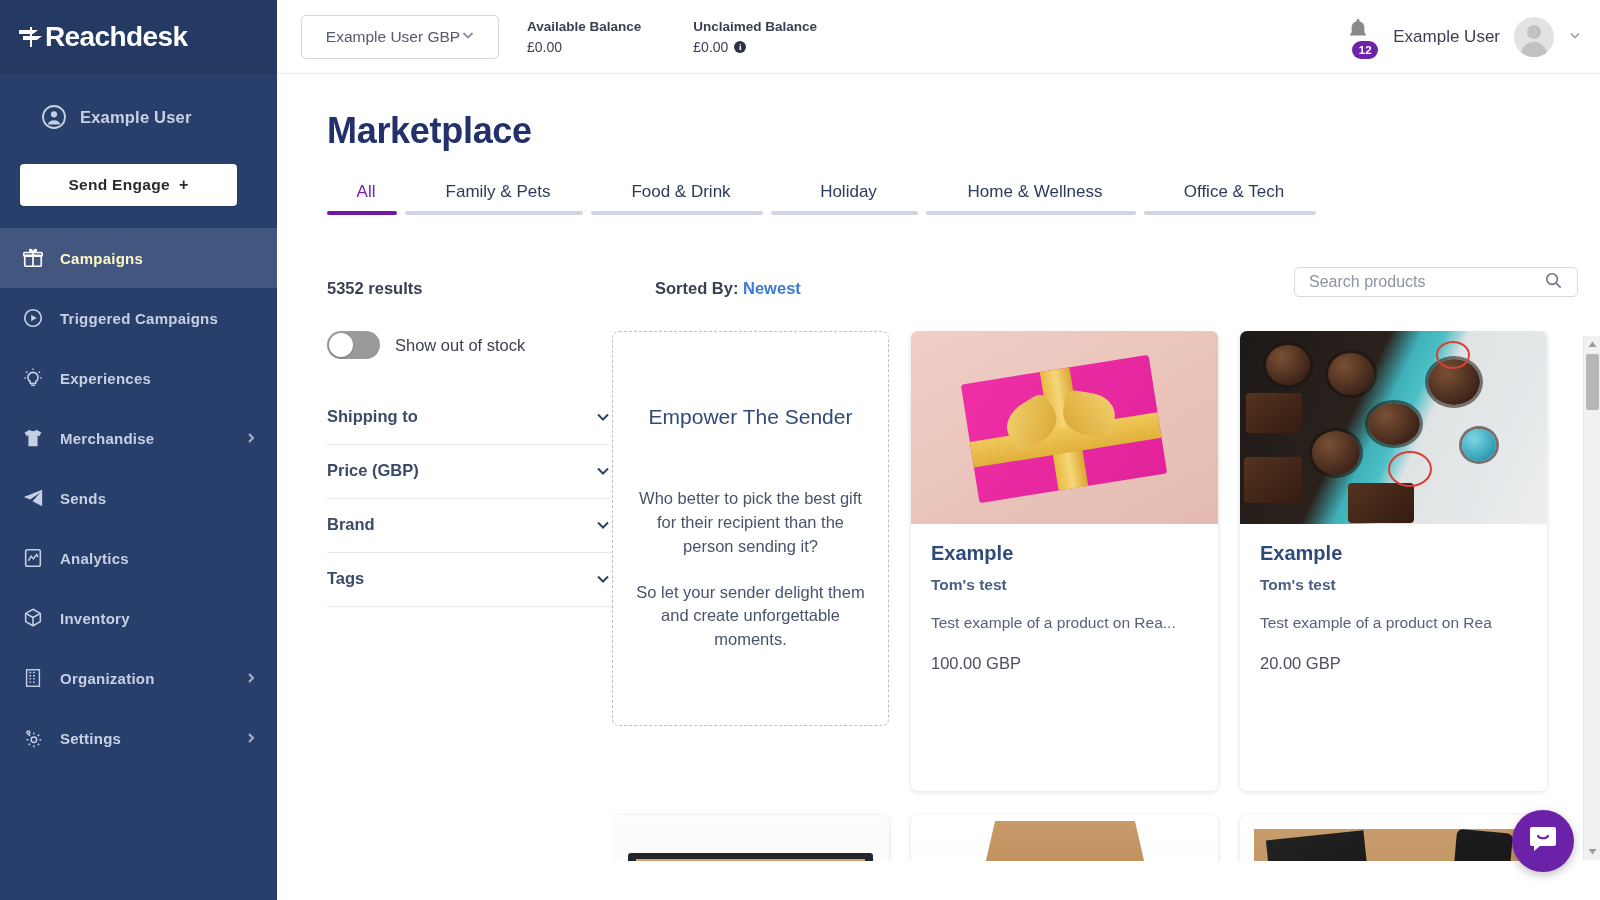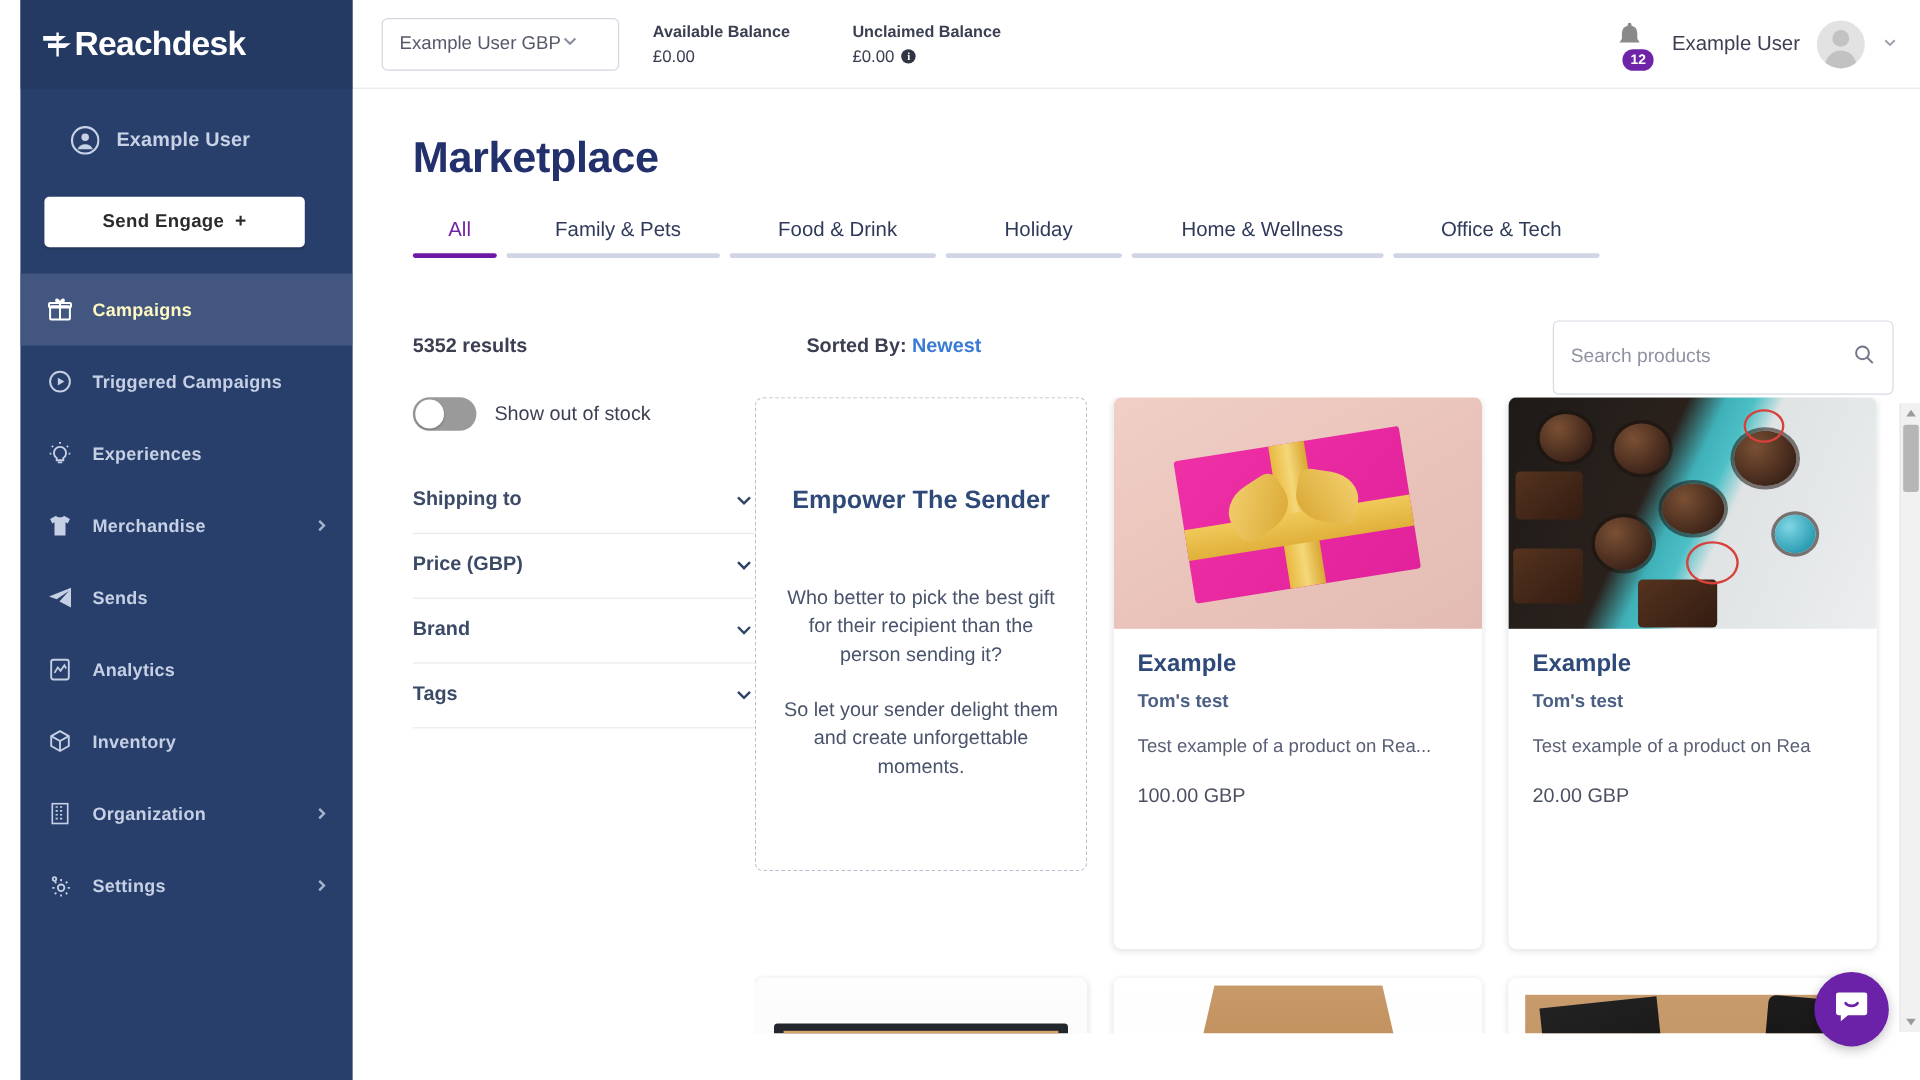--- a/index.html
+++ b/index.html
@@ -2,21 +2,21 @@
 <html><head>
 <meta charset="utf-8">
 <style>
   * { box-sizing: border-box; margin: 0; padding: 0; }
   html, body {
     width: 1600px; height: 900px;
     font-family: "Liberation Sans", sans-serif;
     overflow: hidden;
     background: #ffffff;
   }
-  #app { position: relative; width: 1600px; height: 900px; display: flex; padding-left: 17px; }
+  #app { position: relative; width: 1600px; height: 900px; display: flex; }
 
   
   .sidebar {
     width: 277px; height: 900px;
     background: #293f6b;
     flex: 0 0 277px;
     position: relative;
     overflow: hidden;
   }
   .logo-wrap {
@@ -83,21 +83,21 @@
     height: 74px;
     border-bottom: 1px solid #e6e8ee;
     display: flex; align-items: center;
     padding: 0 18px 0 24px;
     background: #fff;
   }
   .acct-select {
     width: 198px; height: 44px;
     border: 1px solid #d2d6e0;
     border-radius: 5px;
-    display: flex; align-items: center; justify-content: flex-start;
+    display: flex; align-items: center; justify-content: center;
     padding: 0 12px 0 14px;
     color: #55596a; font-size: 15.5px;
     cursor: pointer; background: #fff;
   }
   .balances { display: flex; margin-left: 28px; gap: 52px; }
   .bal-label { color: #3b3f51; font-size: 13.5px; font-weight: bold; margin-bottom: 5px; }
   .bal-value { color: #3b3f51; font-size: 14px; display: flex; align-items: center; gap: 6px; }
   .info-dot {
     width: 12px; height: 12px; border-radius: 50%;
     background: #2f3344; color: #fff; font-size: 9px;
@@ -157,21 +157,21 @@
     position: absolute; left: 50px; top: 6px;
     color: #3b3f51; font-size: 16.5px; font-weight: bold; text-align: center;
   }
   .sorted {
     position: absolute; left: 378px; top: 6px;
     color: #3b3f51; font-size: 16.5px; font-weight: bold;
   }
   .sorted b { color: #3a7bd5; font-weight: bold; cursor: pointer; }
   .search-box {
     position: absolute; right: 22px; top: -6px;
-    width: 284px; height: 62px;
+    width: 284px; height: 30px;
     border: 1px solid #d6dae3; border-radius: 5px;
     display: flex; align-items: center; padding: 0 14px;
     background: #fff;
   }
   .search-box input {
     border: 0; outline: 0; flex: 1;
     font-family: "Liberation Sans", sans-serif;
     font-size: 16px; color: #3b3f51; background: transparent;
   }
   .search-box input::placeholder { color: #8e93a2; }
@@ -210,21 +210,21 @@
   .prow { display: flex; gap: 22px; }
   .promo-card {
     width: 277px; height: 395px; flex: 0 0 277px;
     border: 1.5px dashed #b9bfcc; border-radius: 7px;
     background: #fff;
     display: flex; flex-direction: column; align-items: center;
     justify-content: center;
     padding: 0 22px;
     text-align: center;
   }
-  .promo-title { color: #2f4a78; font-size: 21px; font-weight: bold; margin-bottom: 58px; }
+  .promo-title { color: #2f4a78; font-size: 21px; font-weight: normal; margin-bottom: 58px; }
   .promo-p { color: #49536b; font-size: 16.5px; line-height: 1.45; }
   .promo-p + .promo-p { margin-top: 22px; }
 
   .pcard {
     width: 307px; flex: 0 0 307px; height: 460px;
     background: #fff; border-radius: 7px;
     box-shadow: 0 1px 5px rgba(20,30,60,.14);
     overflow: hidden;
     cursor: pointer;
   }

